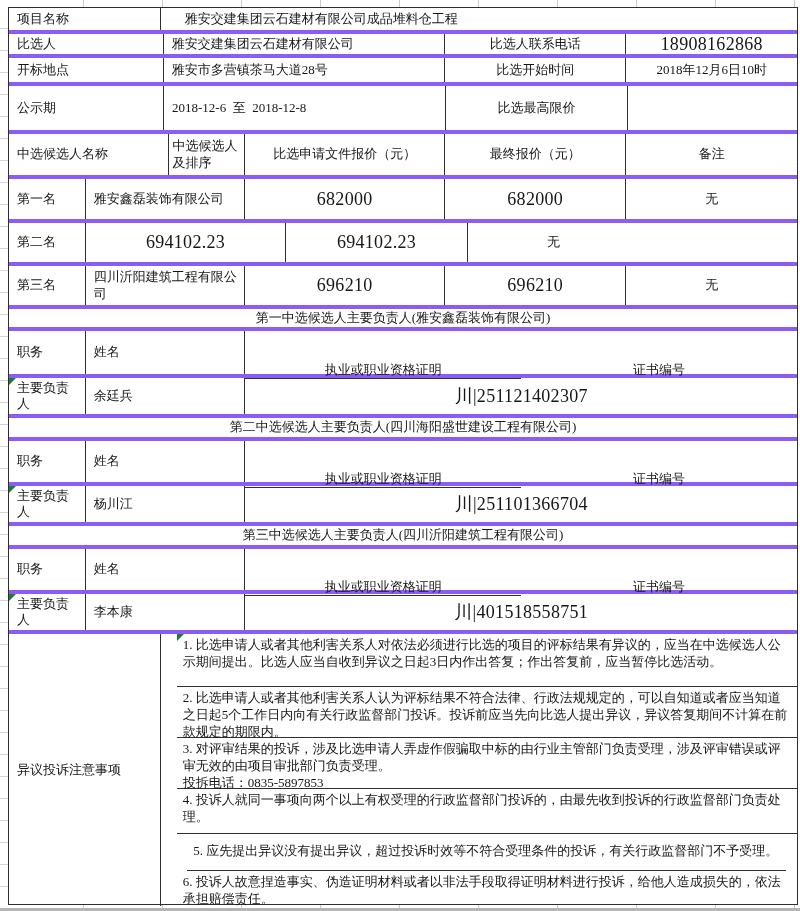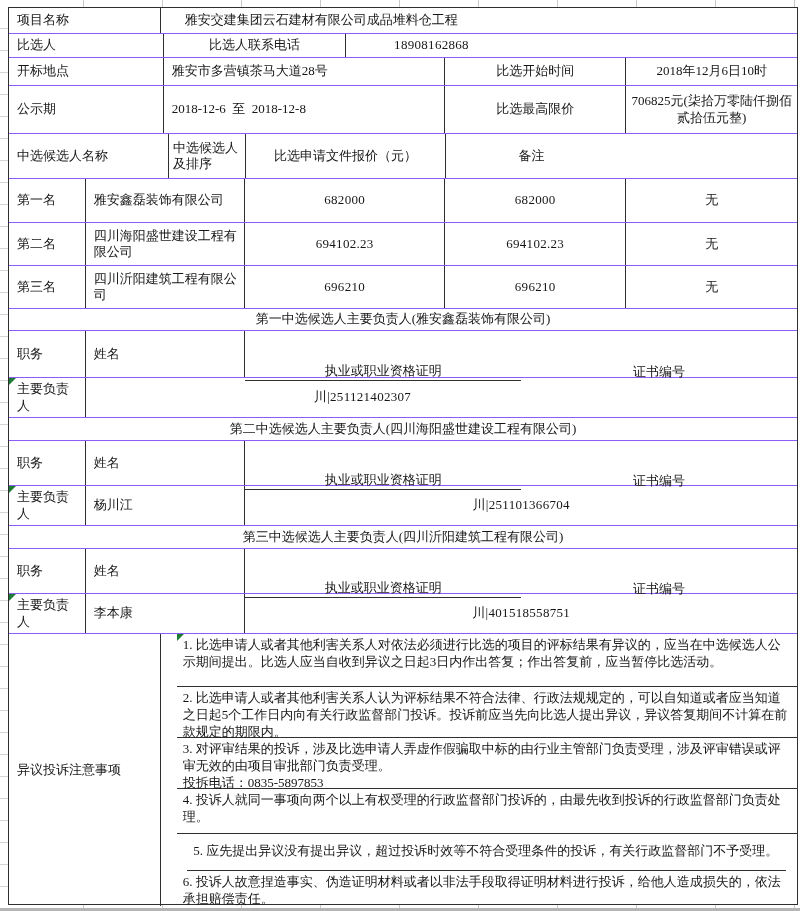--- a/index.html
+++ b/index.html
@@ -24,31 +24,31 @@
     background-position:5px 0;
   }
   .bottom-strip{
     position:absolute;left:0;bottom:0;width:800px;height:3px;background:#b5b5b5;
   }
   
   .tbl{
     position:absolute;left:8px;top:7px;width:790px;height:898px;
     border:1px solid #2f2f2f;box-sizing:border-box;background:#fff;
   }
-  .row{display:flex;border-bottom:1px solid #8b5cf6;box-sizing:border-box;align-items:stretch;}
+  .row{display:flex;border-bottom:4px solid #8b5cf6;box-sizing:border-box;align-items:stretch;}
   .row:last-child{border-bottom:none;}
   .cell{
     box-sizing:border-box;border-right:1px solid #2f2f2f;
     display:flex;align-items:center;position:relative;
     padding:1px 4px;line-height:1.25;
   }
   .cell.last{border-right:none;}
   .left{justify-content:flex-start;text-align:left;padding-left:8px;}
   .center{justify-content:center;text-align:center;}
-  .num{font-size:13px;letter-spacing:.3px;}
+  .num{font-size:18px;letter-spacing:.3px;}
   .prewrap{white-space:pre-wrap;}
   
   .w-a{width:155px;}      
   .w-b{width:282px;}      
   .w-c{width:182px;}      
   .w-d{width:171px;}      
   .w-rest{width:635px;margin-left:16px;}   
   .w-1{width:77px;}       
   .w-2{width:160px;}      
   .w-3{width:200px;text-align:center;}      
@@ -82,55 +82,55 @@
 
 <div class="tbl">
 
   <div class="row" style="height:26px">
     <div class="cell w-a left">项目名称</div>
     <div class="cell w-rest left last">雅安交建集团云石建材有限公司成品堆料仓工程</div>
   </div>
 
   <div class="row" style="height:24px">
     <div class="cell w-a left">比选人</div>
+    <div class="cell w-b left">雅安交建集团云石建材有限公司</div>
     <div class="cell w-c center">比选人联系电话</div>
     <div class="cell w-d center num last">18908162868</div>
   </div>
 
   <div class="row" style="height:28px">
     <div class="cell w-a left">开标地点</div>
     <div class="cell w-b left">雅安市多营镇茶马大道28号</div>
     <div class="cell w-c center">比选开始时间</div>
     <div class="cell w-d center last">2018年12月6日10时</div>
   </div>
 
   <div class="row" style="height:48px">
     <div class="cell w-a left">公示期</div>
     <div class="cell w-b left prewrap">2018-12-6  至  2018-12-8</div>
     <div class="cell w-c center">比选最高限价</div>
-    <div class="cell w-d center last">706825元(柒拾万零陆仟捌佰贰拾伍元整)</div>
   </div>
 
   <div class="row" style="height:45px">
     <div class="cell w-2 left">中选候选人名称</div>
     <div class="cell w-1 left" style="padding-left:4px">中选候选人及排序</div>
     <div class="cell w-3 center">比选申请文件报价（元）</div>
+    <div class="cell w-c center">最终报价（元）</div>
     <div class="cell w-d center last">备注</div>
   </div>
 
   <div class="row" style="height:44px">
     <div class="cell w-1 left">第一名</div>
     <div class="cell w-2 left">雅安鑫磊装饰有限公司</div>
     <div class="cell w-3 center num">682000</div>
     <div class="cell w-c center num">682000</div>
     <div class="cell w-d center last">无</div>
   </div>
   <div class="row" style="height:43px">
     <div class="cell w-1 left">第二名</div>
-    <div class="cell w-2 left">四川海阳盛世建设工程有限公司</div>
     <div class="cell w-3 center num">694102.23</div>
     <div class="cell w-c center num">694102.23</div>
     <div class="cell w-d center last">无</div>
   </div>
   <div class="row" style="height:43px">
     <div class="cell w-1 left">第三名</div>
     <div class="cell w-2 left">四川沂阳建筑工程有限公司</div>
     <div class="cell w-3 center num">696210</div>
     <div class="cell w-c center num">696210</div>
     <div class="cell w-d center last">无</div>
@@ -142,20 +142,21 @@
   <div class="row" style="height:47px">
     <div class="cell w-1 left">职务</div>
     <div class="cell w-2 left">姓名</div>
     <div class="cell w-cert stack last">
       <div class="sub div">执业或职业资格证明</div>
       <div class="sub">证书编号</div>
     </div>
   </div>
   <div class="row" style="height:40px">
     <div class="cell w-1 left tri">主要负责人</div>
+    <div class="cell w-2 left">余廷兵</div>
     <div class="cell w-cert center num last">川|251121402307</div>
   </div>
 
   <div class="row" style="height:23px">
     <div class="cell title-cell">第二中选候选人主要负责人(四川海阳盛世建设工程有限公司)</div>
   </div>
   <div class="row" style="height:45px">
     <div class="cell w-1 left">职务</div>
     <div class="cell w-2 left">姓名</div>
     <div class="cell w-cert stack last">

